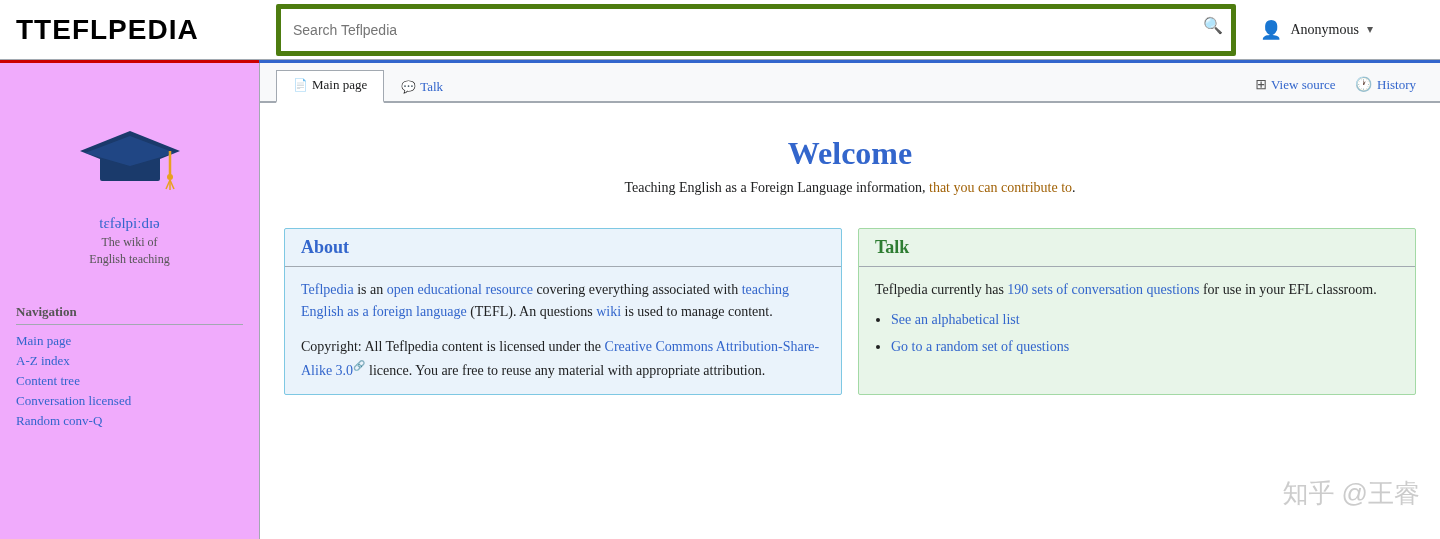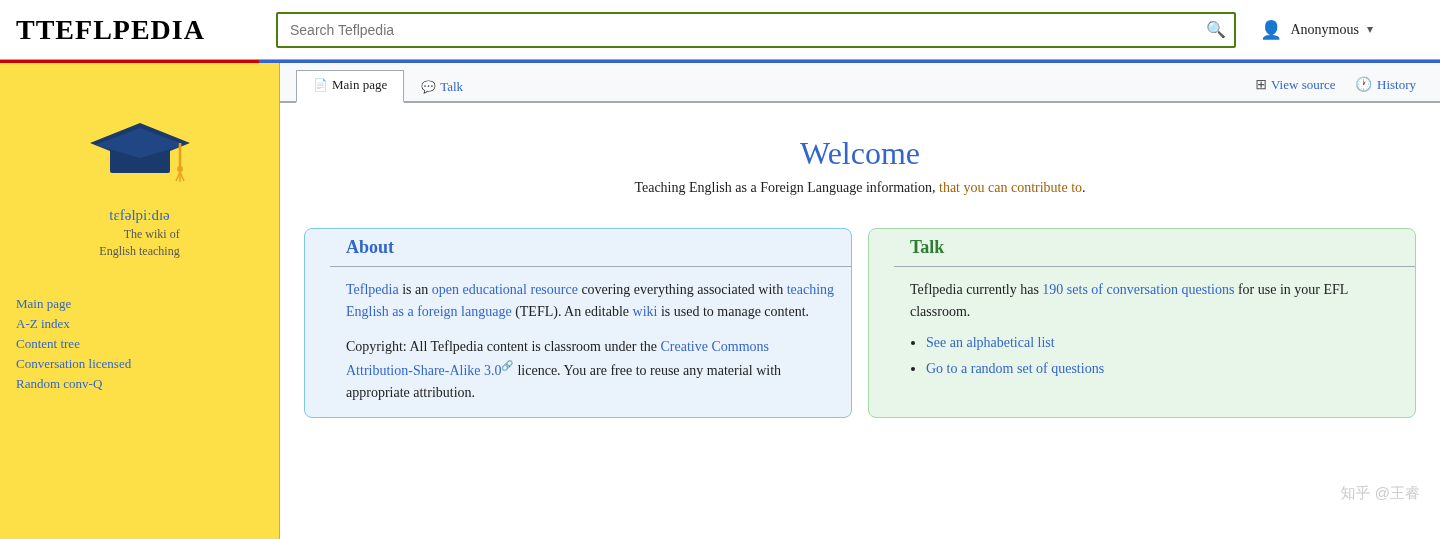--- a/index.html
+++ b/index.html
@@ -9,37 +9,36 @@
     #header {
       display: flex;
       align-items: center;
       padding: 0 16px;
       height: 60px;
       border-bottom: 1px solid #a2a9b1;
       background: #fff;
     }
     #site-title {
       font-size: 22px;
-      font-family: Liberation Serif, serif;
+      font-family: Liberation Sans, sans-serif;
       font-weight: bold;
       letter-spacing: 1px;
       color: #000;
       text-transform: uppercase;
       width: 260px;
       flex-shrink: 0;
       font-variant: small-caps;
     }
     #site-title span { font-size: 28px; }
     #search-bar {
       flex: 1;
       display: flex;
-      align-items: center;
-      border: 2px solid #4d7c0f;
+      border: 5px solid #4d7c0f;
       border-radius: 2px;
-      height: 36px;
+      height: 52px;
       background: #fff;
       max-width: 960px;
     }
     #search-bar input {
       flex: 1;
       border: none;
       outline: none;
       padding: 0 12px;
       font-size: 14px;
       color: #555;
@@ -82,24 +81,24 @@
     }
 
     
     #main {
       display: flex;
       min-height: calc(100vh - 63px);
     }
 
     
     #sidebar {
-      width: 280px;
+      width: 260px;
       flex-shrink: 0;
-      padding: 24px 0;
-      background: #fde047;
+      padding: 32px 0;
+      background: #f0abfc;
       border-right: 1px solid #a2a9b1;
     }
     #logo-area {
       display: flex;
       flex-direction: column;
       align-items: center;
       padding: 16px 8px 24px;
     }
     #logo-svg {
       width: 120px;
@@ -107,21 +106,21 @@
     }
     #logo-phonetic {
       font-size: 15px;
       color: #36c;
       font-family: Georgia, serif;
       margin-top: 4px;
     }
     #logo-tagline {
       font-size: 12px;
       color: #555;
-      text-align: right;
+      text-align: center;
       line-height: 1.4;
       margin-top: 2px;
     }
 
     #nav-section {
       padding: 12px 16px;
     }
     #nav-title {
       font-size: 13px;
       font-weight: bold;
@@ -206,21 +205,21 @@
     #page-body {
       padding: 16px 24px;
     }
     #welcome-section {
       text-align: center;
       padding: 16px 0 24px;
     }
     #welcome-title {
       font-size: 32px;
       color: #36c;
-      font-weight: normal;
+      font-weight: bold;
       font-family: 'Linux Libertine', Georgia, serif;
       margin-bottom: 8px;
     }
     #welcome-subtitle {
       font-size: 14px;
       color: #202122;
     }
     #welcome-subtitle a {
       color: #a16207;
       text-decoration: none;
@@ -228,22 +227,21 @@
 
     
     #boxes {
       display: flex;
       gap: 16px;
       margin-top: 8px;
     }
     .info-box {
       flex: 1;
       border: 1px solid #a2a9b1;
-      border-radius: 8px;
-      padding-left: 25px;
+      border-radius: 2px;
     }
     .info-box.blue {
       background: #eaf3fb;
       border-color: #7ec8e3;
     }
     .info-box.green {
       background: #e8f5e9;
       border-color: #a3d9a5;
     }
     .info-box-header {
@@ -268,23 +266,23 @@
     .info-box-body ul {
       margin: 8px 0 12px 16px;
     }
     .info-box-body ul li {
       margin-bottom: 4px;
     }
 
     
     #watermark {
       position: fixed;
-      bottom: 36px;
+      bottom: 28px;
       right: 20px;
-      font-size: 15px;
+      font-size: 26px;
       color: #ccc;
       font-family: sans-serif;
       pointer-events: none;
       z-index: 999;
     }
   </style>
 </head>
 <body>
 
 <header id="header">
@@ -327,20 +325,21 @@
         <line x1="100" y1="69" x2="104" y2="78" stroke="#e8a020" stroke-width="1.5"></line>
       </svg>
       <div id="logo-phonetic">tɛfəlpiːdɪə</div>
       <div id="logo-tagline">
         <span>The wiki of</span><br>
         <span>English teaching</span>
       </div>
     </div>
 
     <div id="nav-section">
+      <div id="nav-title">Navigation</div>
       <ul id="nav-list">
         <li><a href="#">Main page</a></li>
         <li><a href="#">A-Z index</a></li>
         <li><a href="#">Content tree</a></li>
         <li><a href="#">Conversation licensed</a></li>
         <li><a href="#">Random conv-Q</a></li>
       </ul>
     </div>
   </aside>
 
@@ -382,26 +381,26 @@
 
         <div class="info-box blue">
           <div class="info-box-header">About</div>
           <div class="info-box-body">
             <p>
               <a href="#">Teflpedia</a>
               <span> is an </span>
               <a href="#">open educational resource</a>
               <span> covering everything associated with </span>
               <a href="#">teaching English as a foreign language</a>
-              <span> (TEFL). An editable </span>
+              <span> (TEFL). An questions </span>
               <a href="#">wiki</a>
               <span> is used to manage content.</span>
             </p>
             <p style="margin-top:12px;">
-              <span>Copyright: All Teflpedia content is classroom under the </span>
+              <span>Copyright: All Teflpedia content is licensed under the </span>
               <a href="#">Creative Commons Attribution-Share-Alike 3.0<sup style="font-size:10px;">🔗</sup></a>
               <span> licence. You are free to reuse any material with appropriate attribution.</span>
             </p>
           </div>
         </div>
 
         <div class="info-box green">
           <div class="info-box-header">Talk</div>
           <div class="info-box-body">
             <p>

